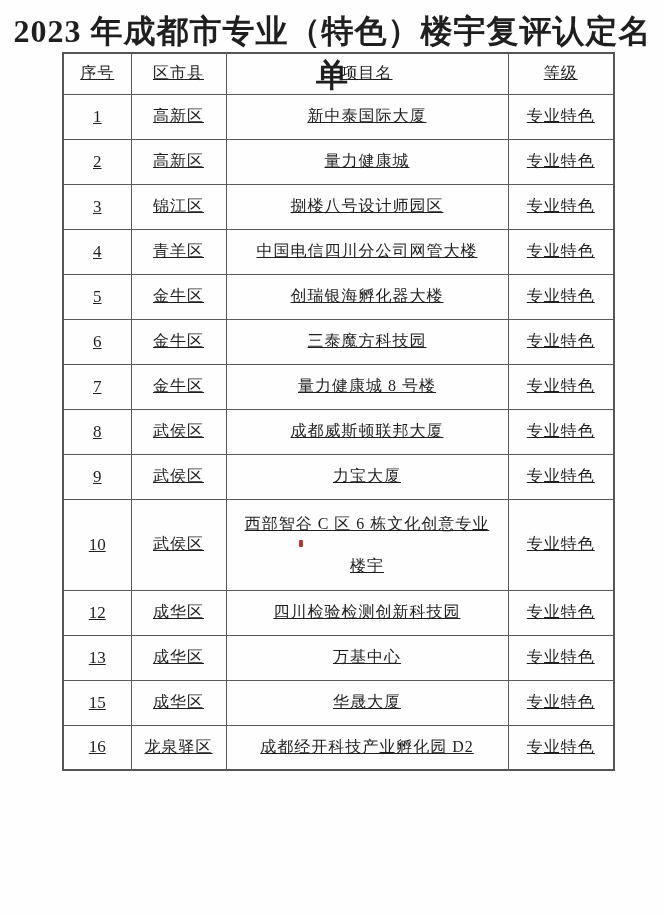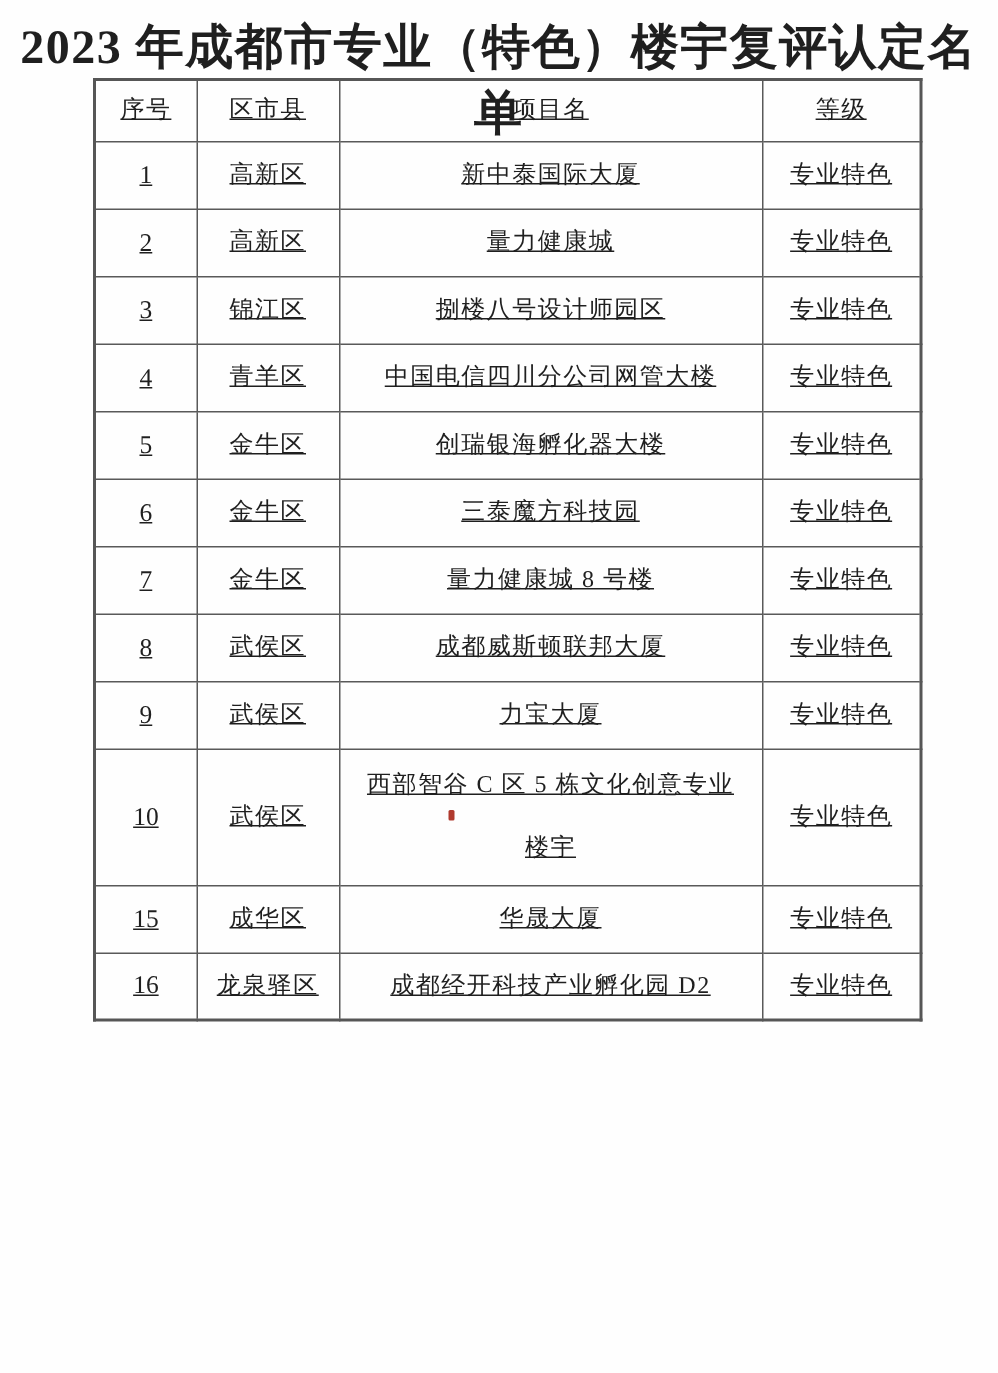--- a/index.html
+++ b/index.html
@@ -126,21 +126,33 @@
   </tr>
         <tr>
     <td class="c-no">9</td>
     <td class="c-district">武侯区</td>
     <td class="c-project">力宝大厦</td>
     <td class="c-grade">专业特色</td>
   </tr>
         <tr class="tall-row">
     <td class="c-no">10</td>
     <td class="c-district">武侯区</td>
-    <td class="c-project">西部智谷 C 区 5 栋文化创意专业楼宇</td>
+    <td class="c-project">西部智谷 C 区 6 栋文化创意专业楼宇</td>
+    <td class="c-grade">专业特色</td>
+  </tr>
+        <tr>
+    <td class="c-no">12</td>
+    <td class="c-district">成华区</td>
+    <td class="c-project">四川检验检测创新科技园</td>
+    <td class="c-grade">专业特色</td>
+  </tr>
+        <tr>
+    <td class="c-no hl-anchor">13</td>
+    <td class="c-district">成华区</td>
+    <td class="c-project">万基中心</td>
     <td class="c-grade">专业特色</td>
   </tr>
         <tr>
     <td class="c-no">15</td>
     <td class="c-district">成华区</td>
     <td class="c-project">华晟大厦</td>
     <td class="c-grade">专业特色</td>
   </tr>
         <tr>
     <td class="c-no">16</td>

